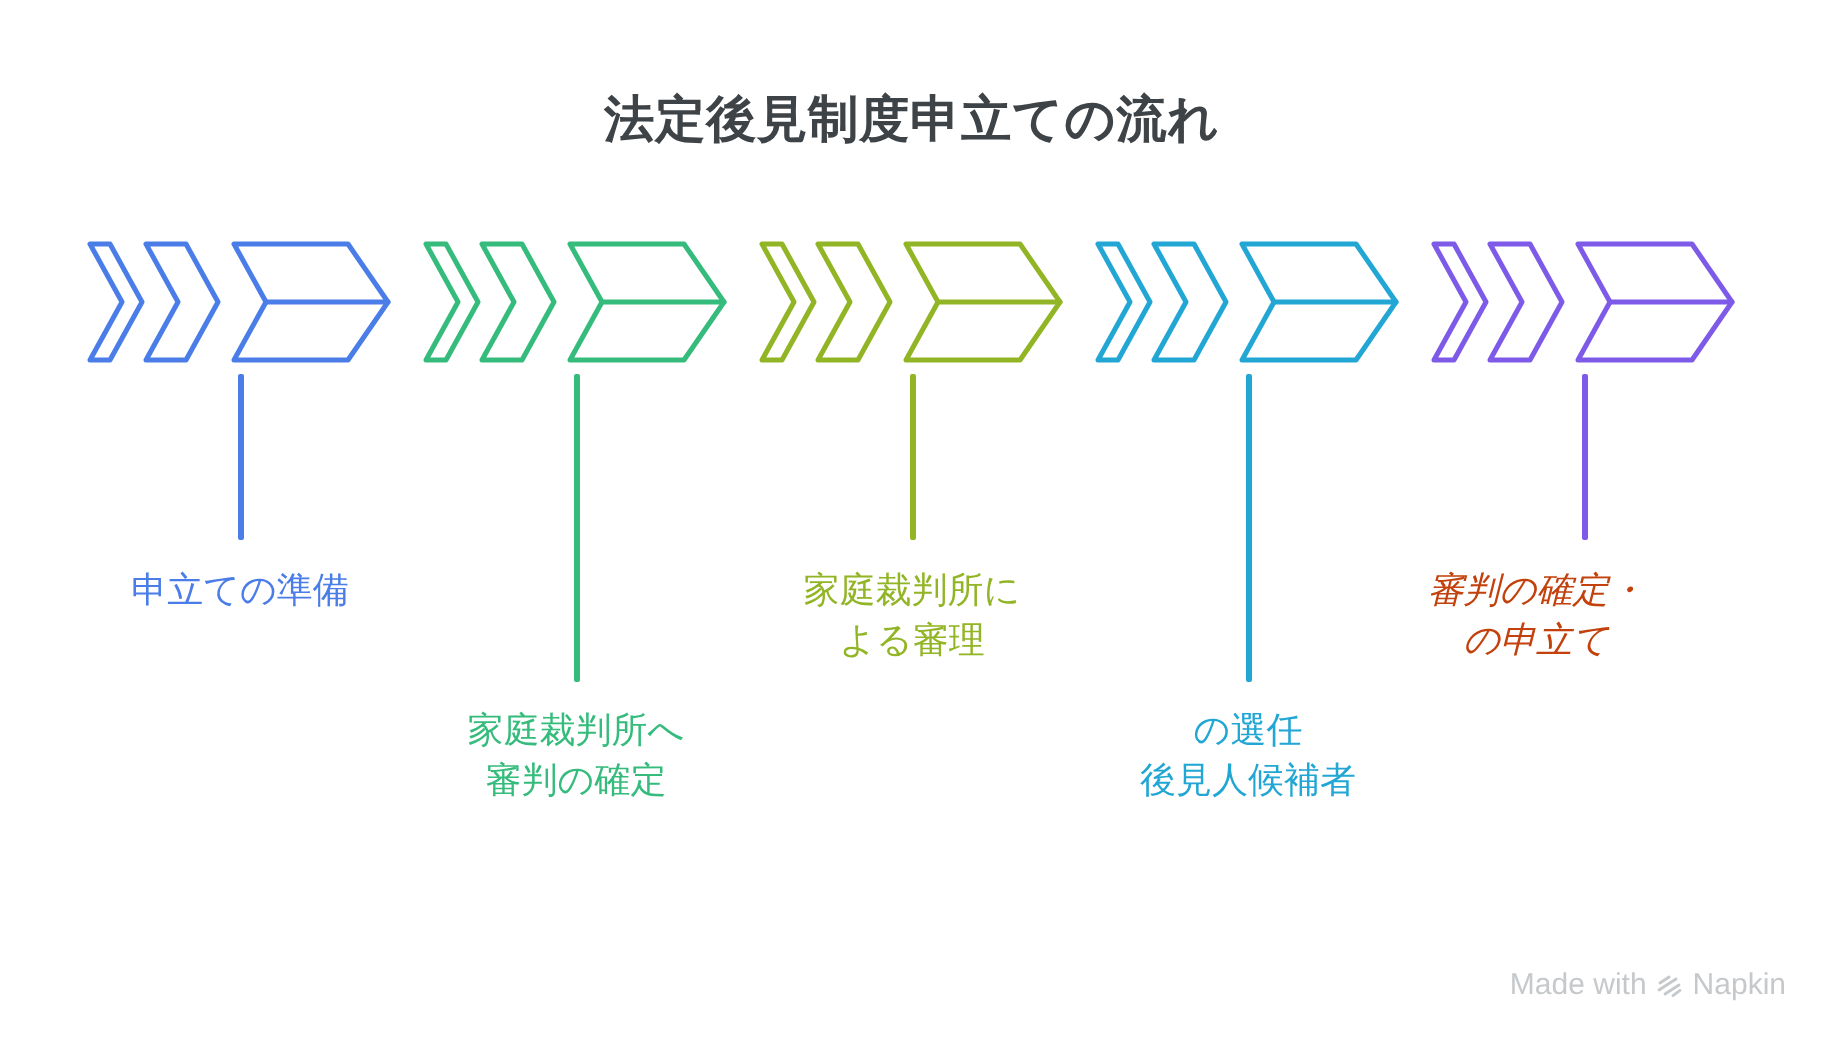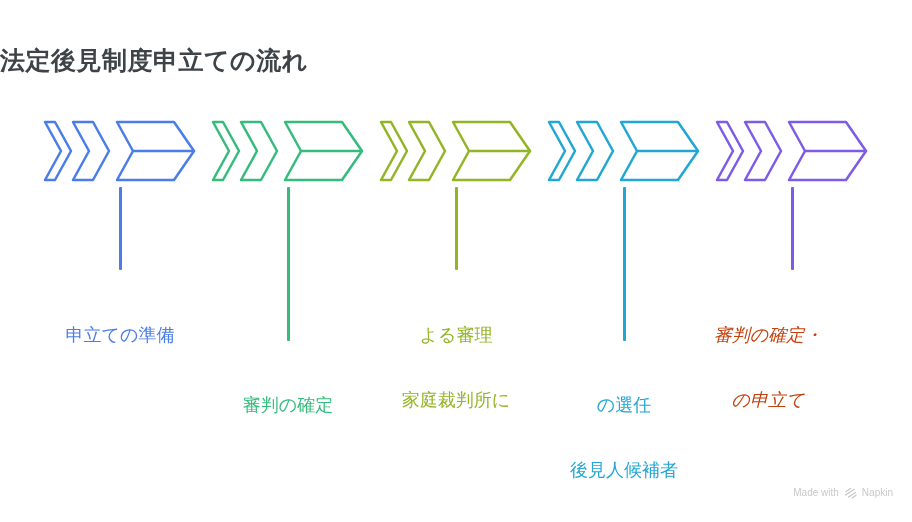--- a/index.html
+++ b/index.html
@@ -2,29 +2,29 @@
 <html><head>
 <meta charset="utf-8">
 <style>
   html,body{margin:0;padding:0;background:#ffffff;}
   .canvas{
     position:relative;width:912px;height:522px;background:#ffffff;overflow:hidden;
     font-family:"Liberation Sans","DejaVu Sans",sans-serif;
   }
   .title{
     position:absolute;top:45px;left:0;width:100%;margin:0;
-    text-align:left;font-size:25px;line-height:30px;font-weight:700;letter-spacing:0.5px;
+    text-align:center;font-size:25px;line-height:30px;font-weight:700;letter-spacing:0.5px;
   }
   .step-svg{position:absolute;}
   .connector{position:absolute;width:3px;border-radius:1px;}
   .label{position:absolute;width:220px;text-align:center;font-size:18px;line-height:25px;}
-  .label span{display:block;margin-top:40px;}
+  .label span{display:block;}
   .watermark{
     position:absolute;top:486px;right:19px;display:flex;align-items:center;gap:5px;
-    font-size:10px;line-height:14px;cursor:pointer;user-select:none;
+    font-size:15px;line-height:14px;cursor:pointer;user-select:none;
   }
 </style>
 </head>
 <body>
 
 <div class="canvas" style="background: rgb(255, 255, 255);">
   <h1 class="title" style="color: rgb(62, 67, 71);">法定後見制度申立ての流れ</h1>
 
   <div id="steps-layer">
   <div class="step">
@@ -46,37 +46,38 @@
     <svg class="step-svg" width="154" height="62" viewBox="-2 -2 154 62" style="left: 211px; top: 120px;">
       <g fill="none" stroke-width="2.5" stroke-linejoin="round" stroke-linecap="round" stroke="#35BC7C">
         <polygon points="0,0 10,0 26,29 10,58 0,58 16,29"></polygon>
         <polygon points="28,0 48,0 64,29 48,58 28,58 44,29"></polygon>
         <polygon points="72,0 129,0 149,29 129,58 72,58 88,29"></polygon>
         <line x1="88" y1="29" x2="149" y2="29"></line>
       </g>
     </svg>
     <div class="connector" style="left: 286.5px; top: 187px; height: 154px; background: rgb(53, 188, 124);"></div>
     <div class="label" style="left: 178px; top: 353px; color: rgb(53, 188, 124);">
+          <span>家庭裁判所へ</span>
           <span>審判の確定</span>
         </div>
   </div>
 
   <div class="step">
     <svg class="step-svg" width="154" height="62" viewBox="-2 -2 154 62" style="left: 379px; top: 120px;">
       <g fill="none" stroke-width="2.5" stroke-linejoin="round" stroke-linecap="round" stroke="#92B525">
         <polygon points="0,0 10,0 26,29 10,58 0,58 16,29"></polygon>
         <polygon points="28,0 48,0 64,29 48,58 28,58 44,29"></polygon>
         <polygon points="72,0 129,0 149,29 129,58 72,58 88,29"></polygon>
         <line x1="88" y1="29" x2="149" y2="29"></line>
       </g>
     </svg>
     <div class="connector" style="left: 454.5px; top: 187px; height: 83px; background: rgb(146, 181, 37);"></div>
     <div class="label" style="left: 346px; top: 283px; color: rgb(146, 181, 37);">
+          <span>家庭裁判所に</span>
           <span>よる審理</span>
-          <span>家庭裁判所に</span>
         </div>
   </div>
 
   <div class="step">
     <svg class="step-svg" width="154" height="62" viewBox="-2 -2 154 62" style="left: 547px; top: 120px;">
       <g fill="none" stroke-width="2.5" stroke-linejoin="round" stroke-linecap="round" stroke="#22A6D4">
         <polygon points="0,0 10,0 26,29 10,58 0,58 16,29"></polygon>
         <polygon points="28,0 48,0 64,29 48,58 28,58 44,29"></polygon>
         <polygon points="72,0 129,0 149,29 129,58 72,58 88,29"></polygon>
         <line x1="88" y1="29" x2="149" y2="29"></line>

